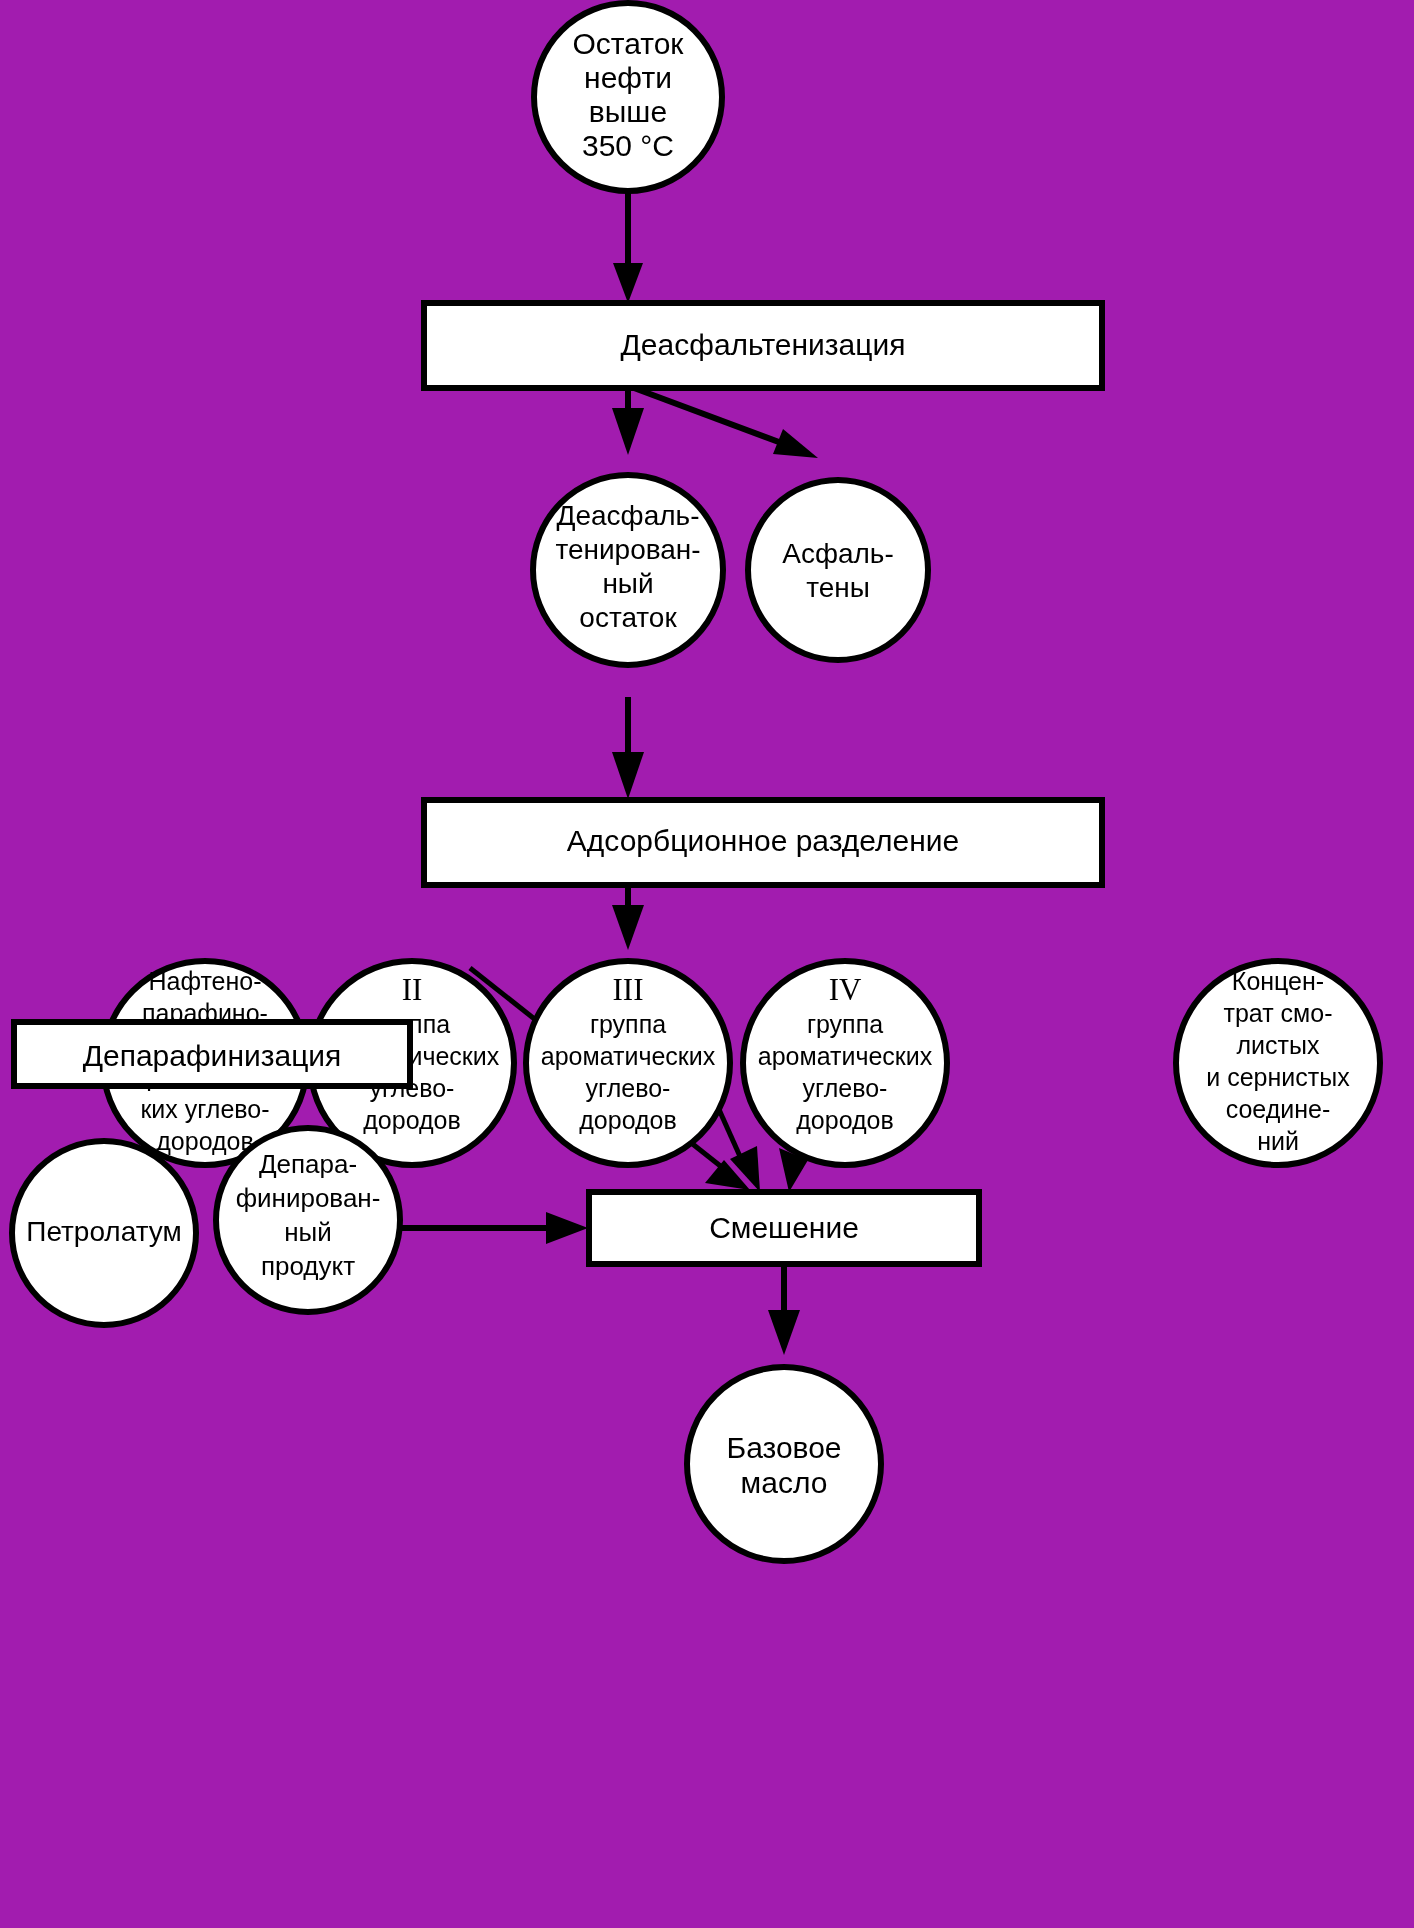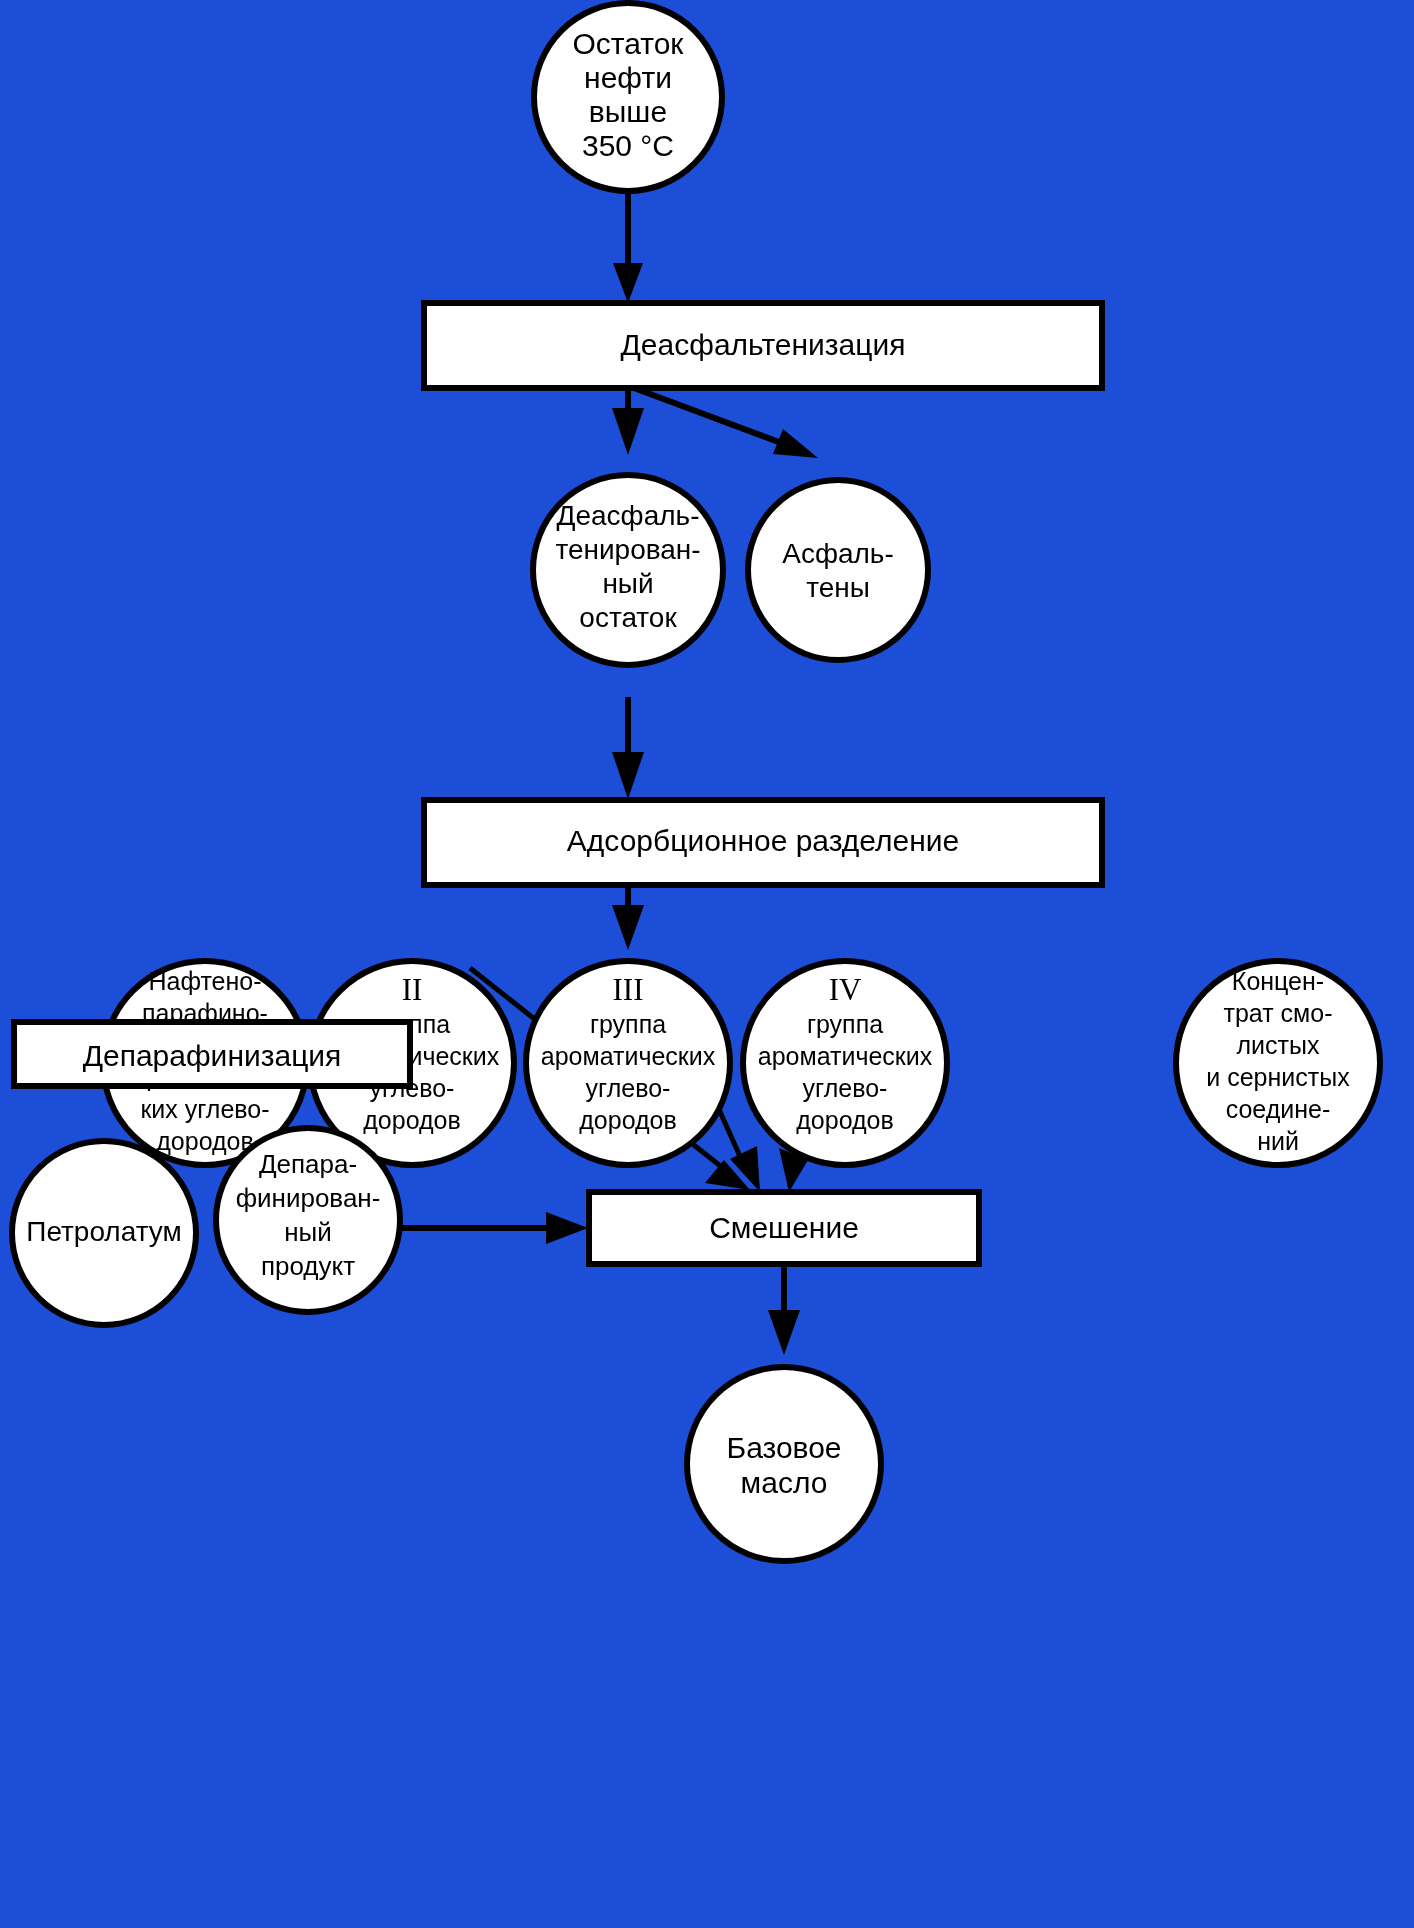--- a/index.html
+++ b/index.html
@@ -4,21 +4,21 @@
 <style>
   html, body {
     margin: 0;
     padding: 0;
     background: #ffffff;
   }
   #stage {
     position: relative;
     width: 1414px;
     height: 1928px;
-    background: #1d4ed8;
+    background: #a21caf;
     overflow: hidden;
   }
   svg#flow {
     display: block;
     width: 1414px;
     height: 1928px;
   }
   .node-shape {
     fill: #ffffff;
     stroke: #000000;

